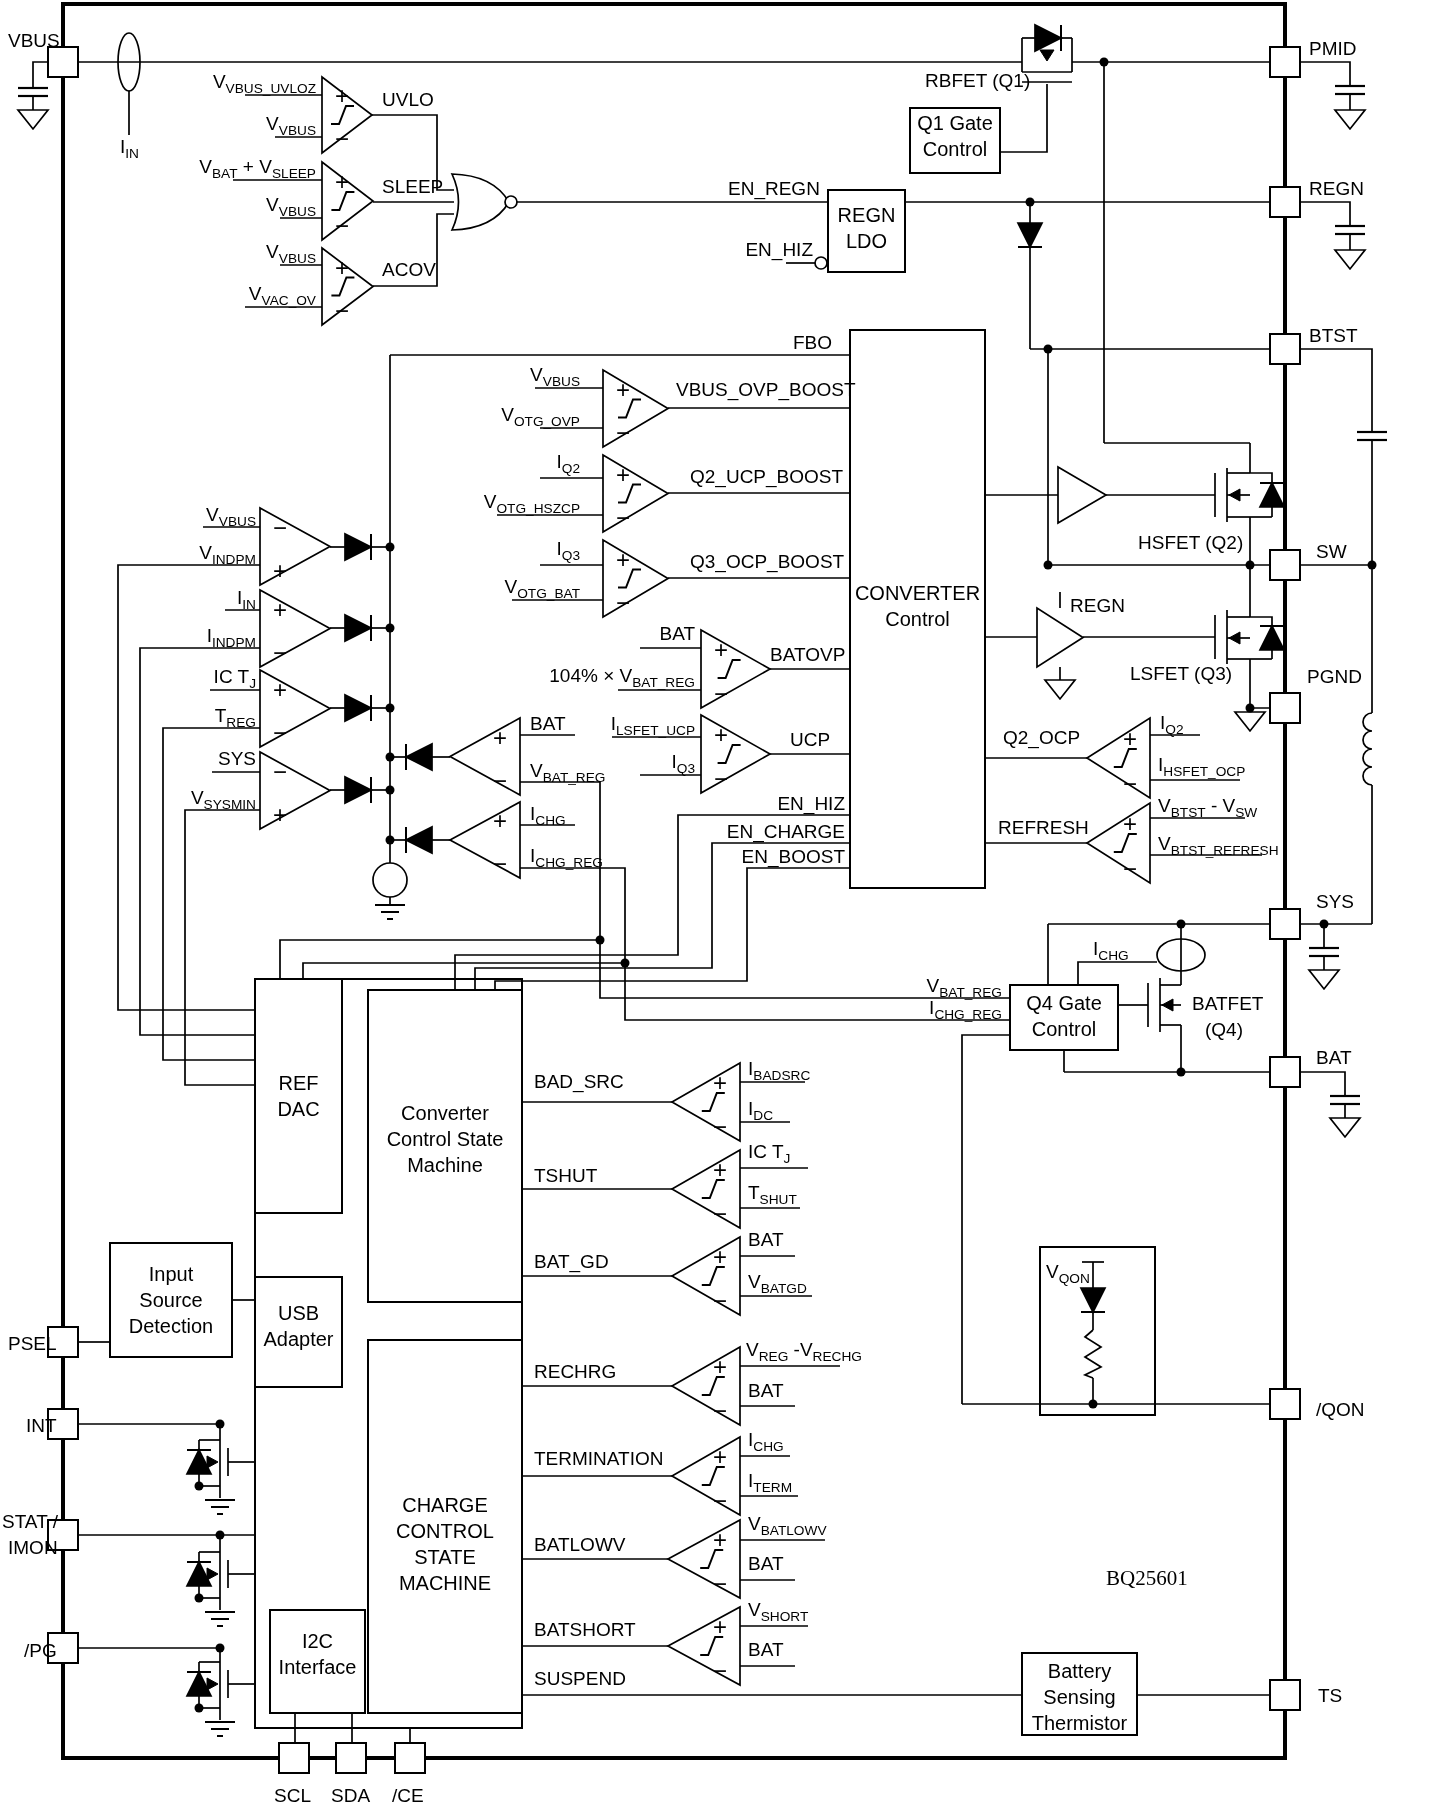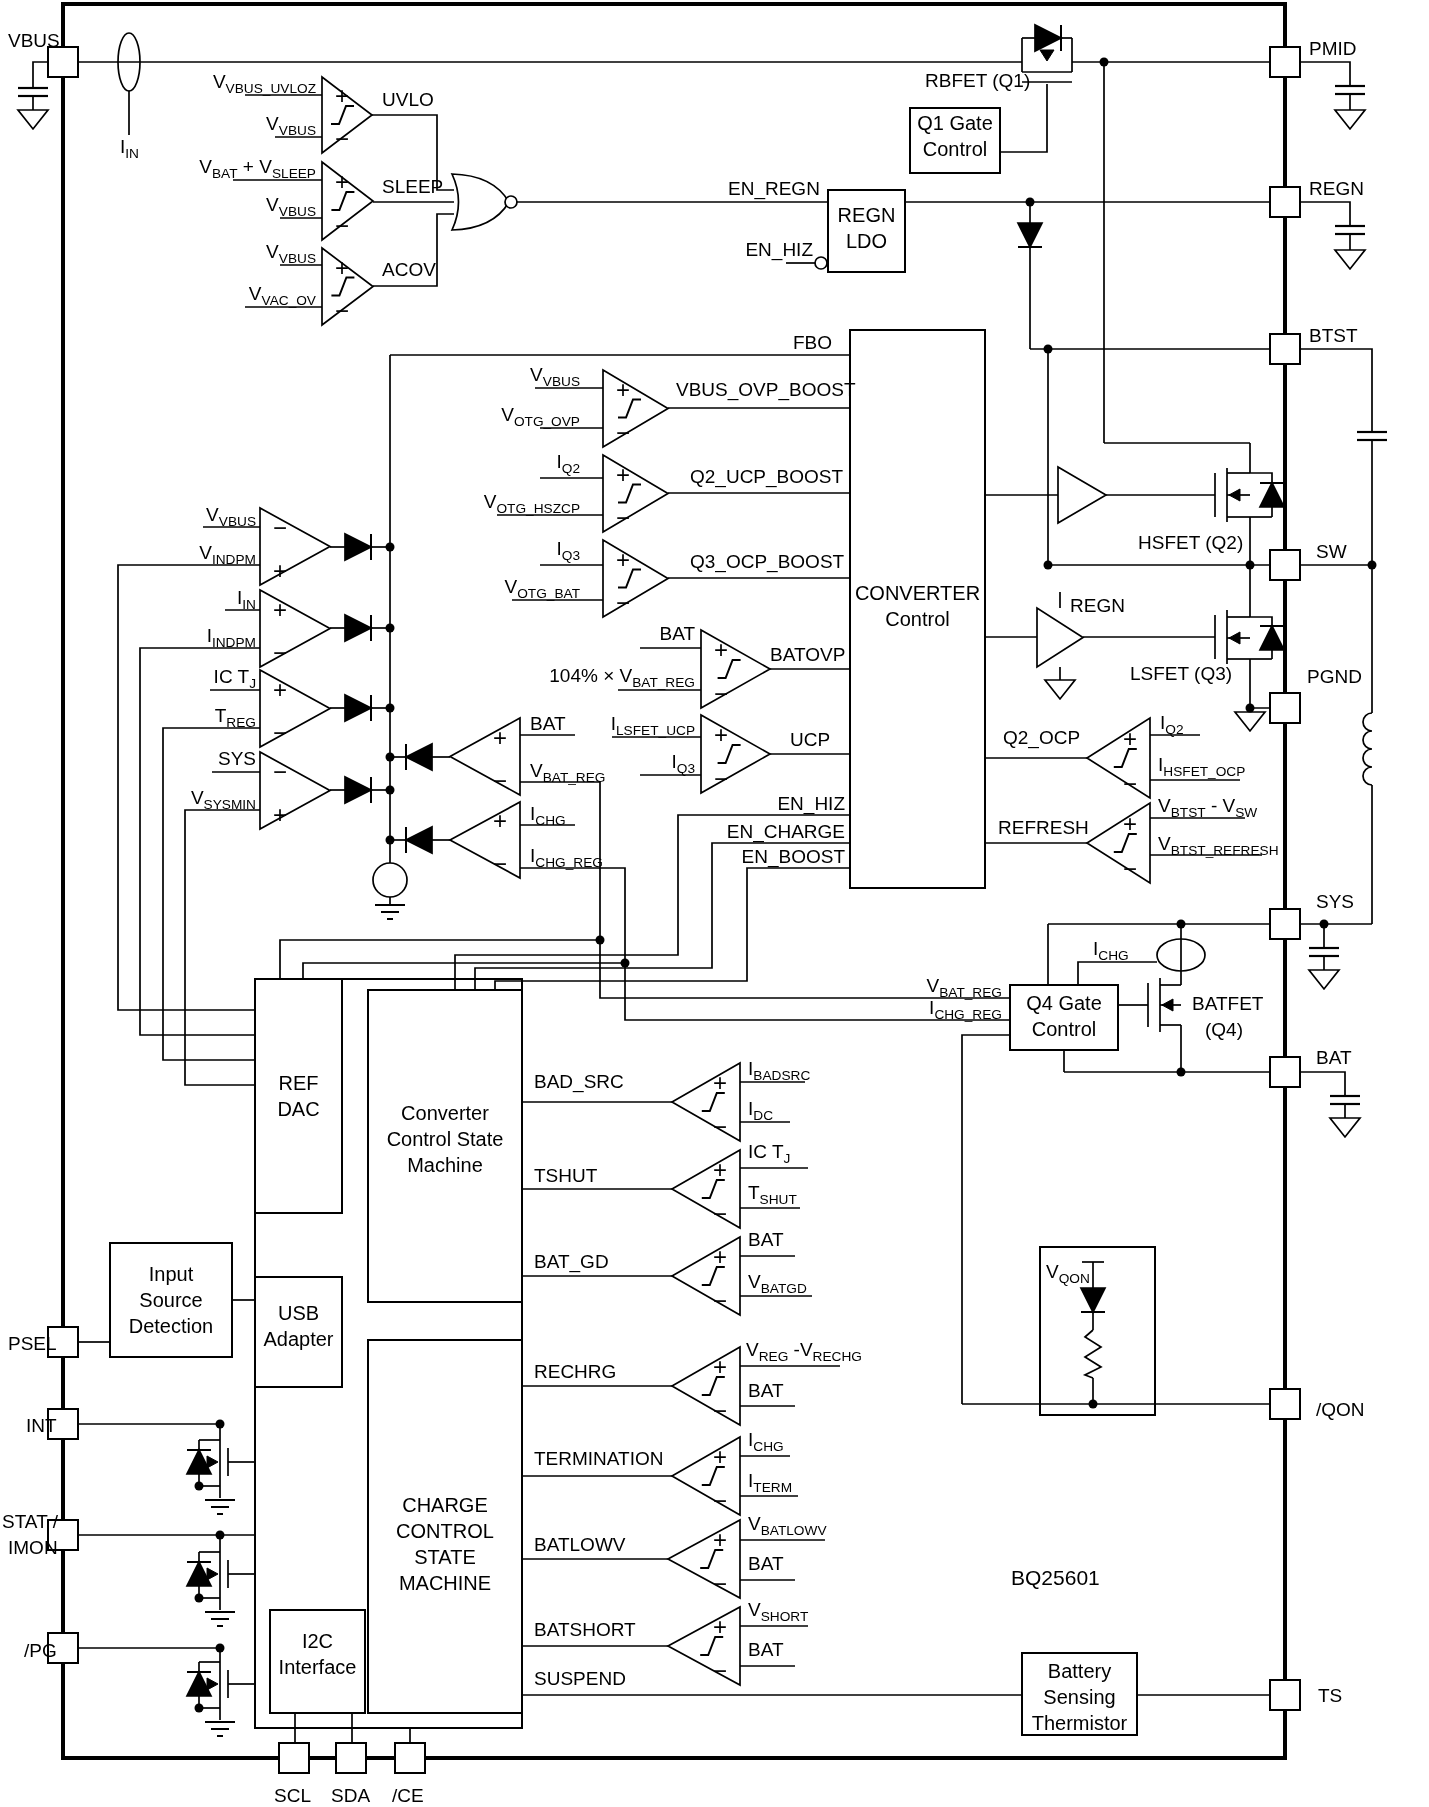--- a/index.html
+++ b/index.html
@@ -554,14 +554,14 @@
       <text x="748" y="1487" text-anchor="start" font-size="19"><tspan dy="0" font-size="19">I</tspan><tspan font-size="13.68" dy="5">TERM</tspan></text>
       <text x="534" y="1551" text-anchor="start" font-size="19"><tspan dy="0" font-size="19">BATLOWV</tspan></text>
       <text x="748" y="1530" text-anchor="start" font-size="19"><tspan dy="0" font-size="19">V</tspan><tspan font-size="13.68" dy="5">BATLOWV</tspan></text>
       <text x="748" y="1570" text-anchor="start" font-size="19"><tspan dy="0" font-size="19">BAT</tspan></text>
       <text x="534" y="1636" text-anchor="start" font-size="19"><tspan dy="0" font-size="19">BATSHORT</tspan></text>
       <text x="748" y="1616" text-anchor="start" font-size="19"><tspan dy="0" font-size="19">V</tspan><tspan font-size="13.68" dy="5">SHORT</tspan></text>
       <text x="748" y="1656" text-anchor="start" font-size="19"><tspan dy="0" font-size="19">BAT</tspan></text>
       <text x="534" y="1685" text-anchor="start" font-size="19"><tspan dy="0" font-size="19">SUSPEND</tspan></text>
       <text x="1046" y="1278" text-anchor="start" font-size="19"><tspan dy="0" font-size="19">V</tspan><tspan font-size="13.68" dy="5">QON</tspan></text>
     </svg>
-  <div class="chip-title" id="chip-title" style="left: 1011px; top: 1566px;">BQ25601</div>
+  <div class="chip-title" id="chip-title" style="left: 1106px; top: 1566px; font-family: Liberation Serif, serif;">BQ25601</div>
 </div>
 
 </body></html>

